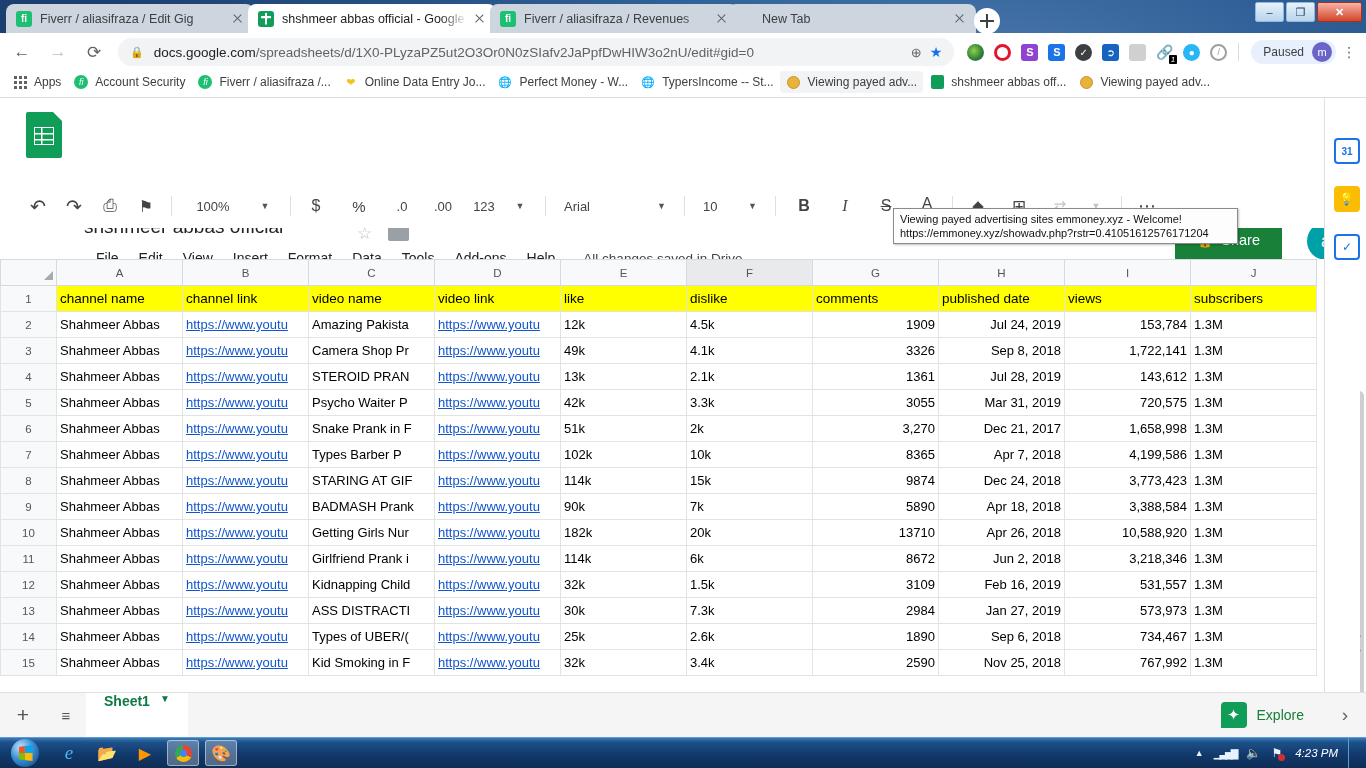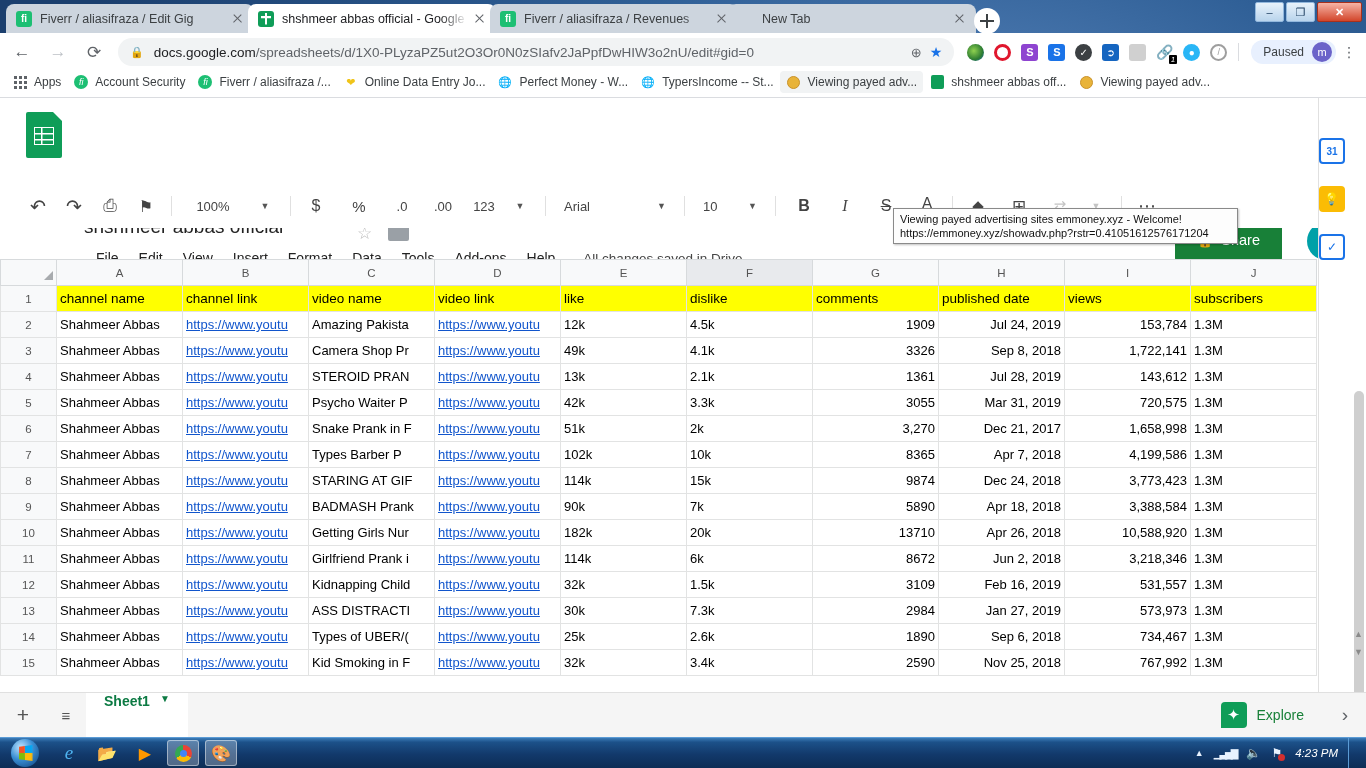--- a/index.html
+++ b/index.html
@@ -316,23 +316,23 @@
   }
   #exploreicon {
     width: 26px; height: 26px; background: #0f9d58; border-radius: 4px 4px 4px 0;
     margin-right: 10px; color: #fff; display: flex; align-items: center;
     justify-content: center; font-size: 15px;
   }
   #sidearrow { position: absolute; right: 18px; font-size: 19px; color: #5f6368; }
 
   
   #sidebar {
-    position: absolute; right: 12px; top: 98px; width: 36px; height: 594px;
+    position: absolute; right: 6px; top: 98px; width: 36px; height: 594px;
     background: #fff; border-left: 1px solid #e0e0e0;
-    display: flex; flex-direction: column; align-items: flex-start; padding-top: 40px;
+    display: flex; flex-direction: column; align-items: flex-end; padding-top: 40px;
   }
   .sideicon {
     width: 26px; height: 26px; margin-bottom: 22px; border-radius: 4px;
     display: flex; align-items: center; justify-content: center;
     font-size: 12px; color: #fff;
   }
 
   
   #taskbar {
     position: absolute; left: 0; bottom: 0; width: 1366px; height: 31px;

